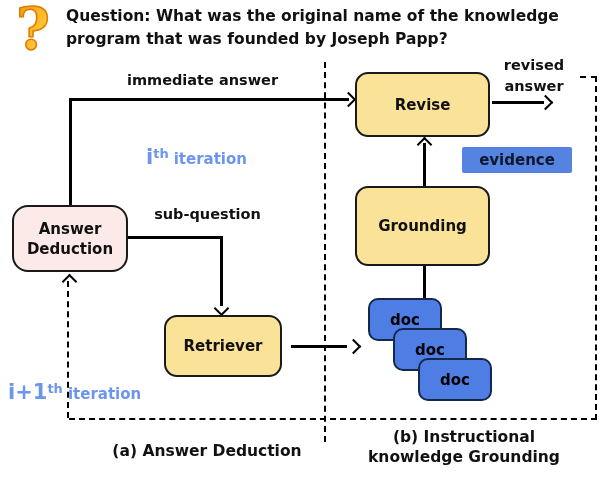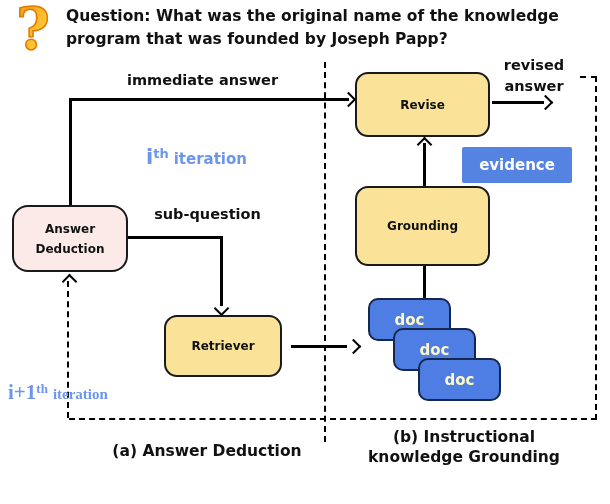--- a/index.html
+++ b/index.html
@@ -6,36 +6,36 @@
   .canvas {
     position:relative; width:610px; height:504px; background:#ffffff;
     font-family:"DejaVu Sans", "Liberation Sans", sans-serif;
     color:#111; overflow:hidden;
   }
 
   
   .node {
     position:absolute; border:2px solid #1a1a1a;
     display:flex; flex-direction:column; align-items:center; justify-content:center;
-    text-align:center; font-size:12px; font-weight:600; line-height:20px;
+    text-align:center; font-size:15px; font-weight:600; line-height:20px;
     box-sizing:border-box;
   }
   .node.yellow { background:#FAE398; border-radius:13px; }
   .node.pink   { background:#FBEAE8; border-radius:16px; }
 
   .doc {
-    position:absolute; width:83px; height:43px;
+    position:absolute; width:74px; height:43px;
     background:#4E7EE3; border:2px solid #14284e; border-radius:10px;
-    color:#fef9c3; display:flex; align-items:center; justify-content:center;
+    color:#000000; display:flex; align-items:center; justify-content:center;
     font-size:15px; font-weight:600; box-sizing:border-box;
   }
 
   .evidence-box {
-    position:absolute; left:462px; top:147px; width:110px; height:36px;
-    background:#5583E2; color:#ffffff; font-size:15px; font-weight:600;
+    position:absolute; left:462px; top:147px; width:110px; height:26px;
+    background:#5583E2; color:#0f172a; font-size:15px; font-weight:600;
     display:flex; align-items:center; justify-content:center; border-radius:2px;
   }
 
   
   .hline, .vline { position:absolute; background:#000; }
   .hline { height:2.5px; }
   .vline { width:2.5px; }
   .dash-v { position:absolute; width:0; border-left:2.5px dashed #000; }
   .dash-h { position:absolute; height:0; border-top:2.5px dashed #000; }
   .dash-corner {
@@ -144,21 +144,21 @@
     <span>answer</span>
   </div>
   <div class="hline" style="left:492px; top:101px; width:52px;"></div>
   <div class="chev right" style="left:540px; top:97px;"></div>
 
   <div class="dash-corner"></div>
   <div class="dash-h" style="left:69px; top:418px; width:528px;"></div>
   <div class="dash-v" style="left:67px; top:281px; height:137px;"></div>
   <div class="chev up" style="left:64px; top:276px;"></div>
 
-  <div class="iter" style="left:8px; top:380px;font-family:Liberation Serif, serif;">
+  <div class="iter" style="left:8px; top:380px;">
     <span class="base">i+1</span><sup>th</sup><span class="word">iteration</span>
   </div>
 
   <div class="caption" style="left:358px; top:427px; width:212px;">
     <span>(b) Instructional</span><br>
     <span>knowledge Grounding</span>
   </div>
   <div class="caption" style="left:88px; top:441px; width:238px;">(a) Answer Deduction</div>
 
 </div>

